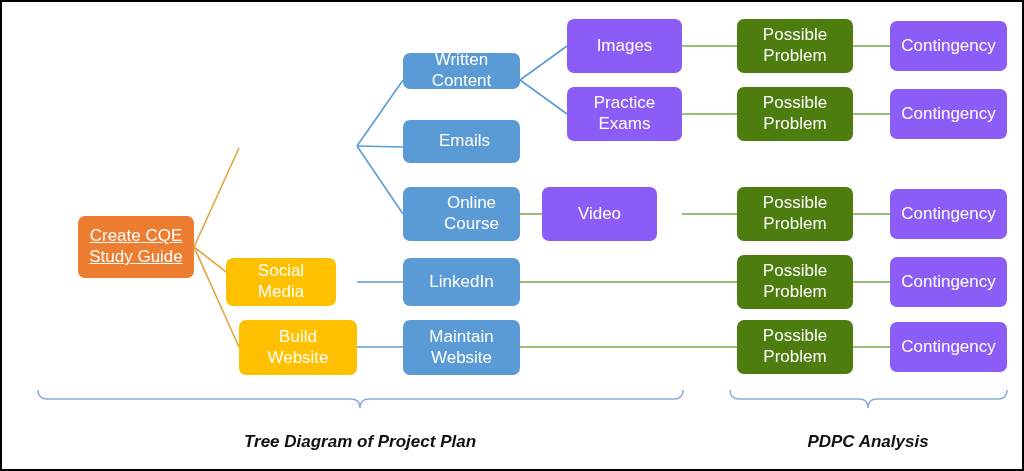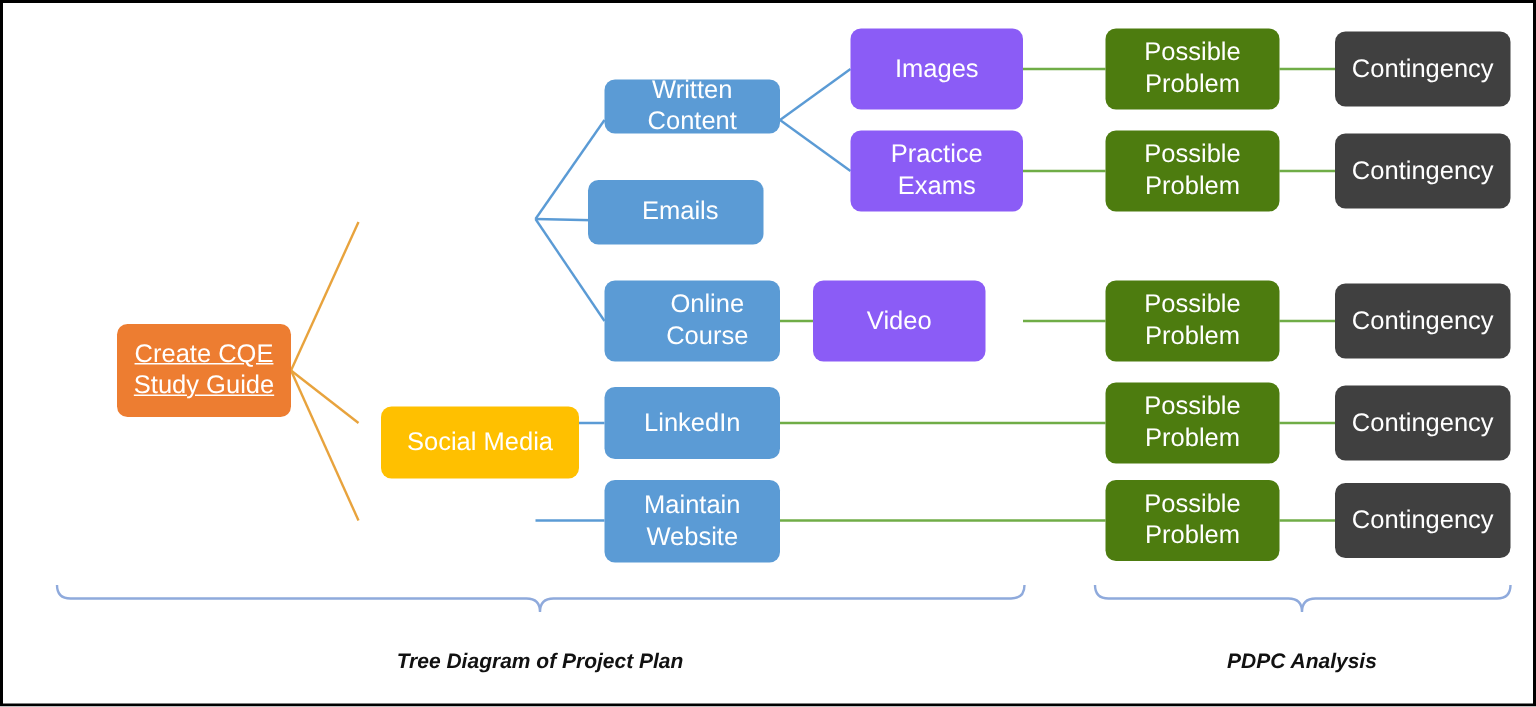--- a/index.html
+++ b/index.html
@@ -21,48 +21,48 @@
     border-radius:7px;
     font-size:17px;line-height:1.22;
     padding:2px 8px;
     box-sizing:border-box;
   }
   .c-root{background:#ED7D31;text-decoration:underline;}
   .c-gold{background:#FFC000;}
   .c-blue{background:#5B9BD5;}
   .c-green{background:#8b5cf6;}
   .c-gray{background:#4d7c0f;}
-  .c-navy{background:#404040;}
+  .c-navy{background:#8b5cf6;}
 
   .p-root{left:76px;top:214px;width:116px;height:62px;}
   .p-create-content{left:237px;top:117px;width:118px;height:55px;}
-  .p-social-media{left:252px;top:256px;width:132px;height:48px;margin-top:13px;}
+  .p-social-media{left:224px;top:256px;width:110px;height:48px;}
   .p-build-website{left:237px;top:318px;width:118px;height:55px;}
   .p-written-content{left:401px;top:51px;width:117px;height:36px;}
-  .p-emails{left:390px;top:118px;width:117px;height:43px;padding-left:14px;}
+  .p-emails{left:401px;top:118px;width:117px;height:43px;padding-left:14px;}
   .p-online-course{left:401px;top:185px;width:117px;height:54px;padding-left:28px;}
   .p-linkedin{left:401px;top:256px;width:117px;height:48px;}
   .p-maintain-website{left:401px;top:318px;width:117px;height:55px;}
   .p-images{left:565px;top:17px;width:115px;height:54px;}
   .p-practice-exams{left:565px;top:85px;width:115px;height:54px;}
   .p-video{left:540px;top:185px;width:115px;height:54px;}
   .p-problem-1{left:735px;top:17px;width:116px;height:54px;}
   .p-problem-2{left:735px;top:85px;width:116px;height:54px;}
   .p-problem-3{left:735px;top:185px;width:116px;height:54px;}
   .p-problem-4{left:735px;top:253px;width:116px;height:54px;}
   .p-problem-5{left:735px;top:318px;width:116px;height:54px;}
   .p-cont-1{left:888px;top:19px;width:117px;height:50px;}
   .p-cont-2{left:888px;top:87px;width:117px;height:50px;}
   .p-cont-3{left:888px;top:187px;width:117px;height:50px;}
   .p-cont-4{left:888px;top:255px;width:117px;height:50px;}
   .p-cont-5{left:888px;top:320px;width:117px;height:50px;}
 
   .caption{
     position:absolute;
-    font-size:14px;font-weight:bold;font-style:italic;
+    font-size:17px;font-weight:bold;font-style:italic;
     color:#111111;text-align:center;
   }
   .cap-left{left:158px;top:430px;width:400px;}
   .cap-right{left:716px;top:430px;width:300px;}
 
   line{stroke-width:1.6px;fill:none;}
   .ln-orange{stroke:#E8A33D;}
   .ln-blue{stroke:#5B9BD5;}
   .ln-green{stroke:#70AD47;}
   .brace{stroke:#8FAADC;stroke-width:1.6px;fill:none;}
@@ -104,20 +104,21 @@
       <line class="ln-green" x1="851" y1="280" x2="888" y2="280"></line>
       <line class="ln-green" x1="851" y1="345" x2="888" y2="345"></line>
     </g>
     <path class="brace" d="M36,388 Q36,397 45,397 H349 Q358,397 358,406 Q358,397 367,397 H672 Q681,397 681,388"></path>
     <path class="brace" d="M728,388 Q728,397 737,397 H857 Q866,397 866,406 Q866,397 875,397 H996 Q1005,397 1005,388"></path>
   </svg>
 
   <div class="node c-root p-root">Create CQE Study Guide</div>
 
   <div class="node c-gold p-social-media">Social Media</div>
+  <div class="node c-gold p-build-website">Build Website</div>
 
   <div class="node c-blue p-written-content">Written Content</div>
   <div class="node c-blue p-emails">Emails</div>
   <div class="node c-blue p-online-course">Online Course</div>
   <div class="node c-blue p-linkedin">LinkedIn</div>
   <div class="node c-blue p-maintain-website">Maintain Website</div>
 
   <div class="node c-green p-images">Images</div>
   <div class="node c-green p-practice-exams">Practice Exams</div>
   <div class="node c-green p-video">Video</div>

